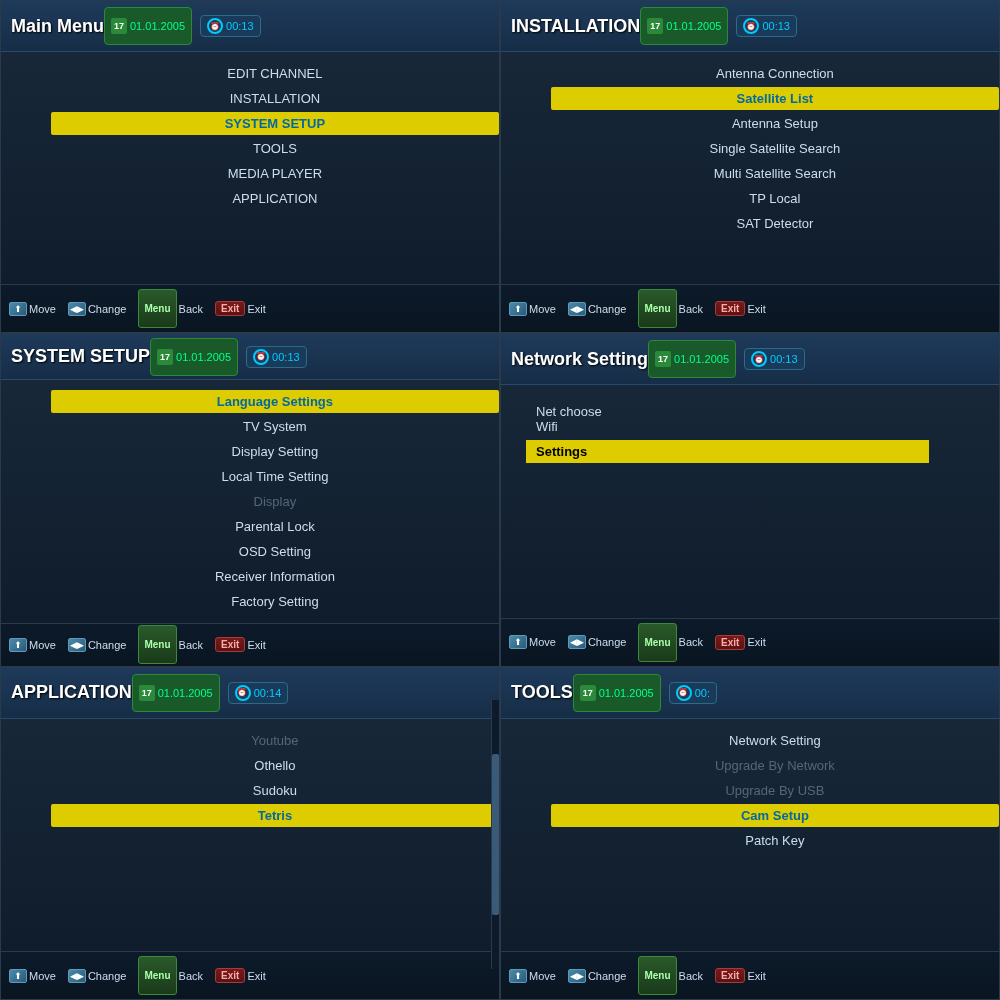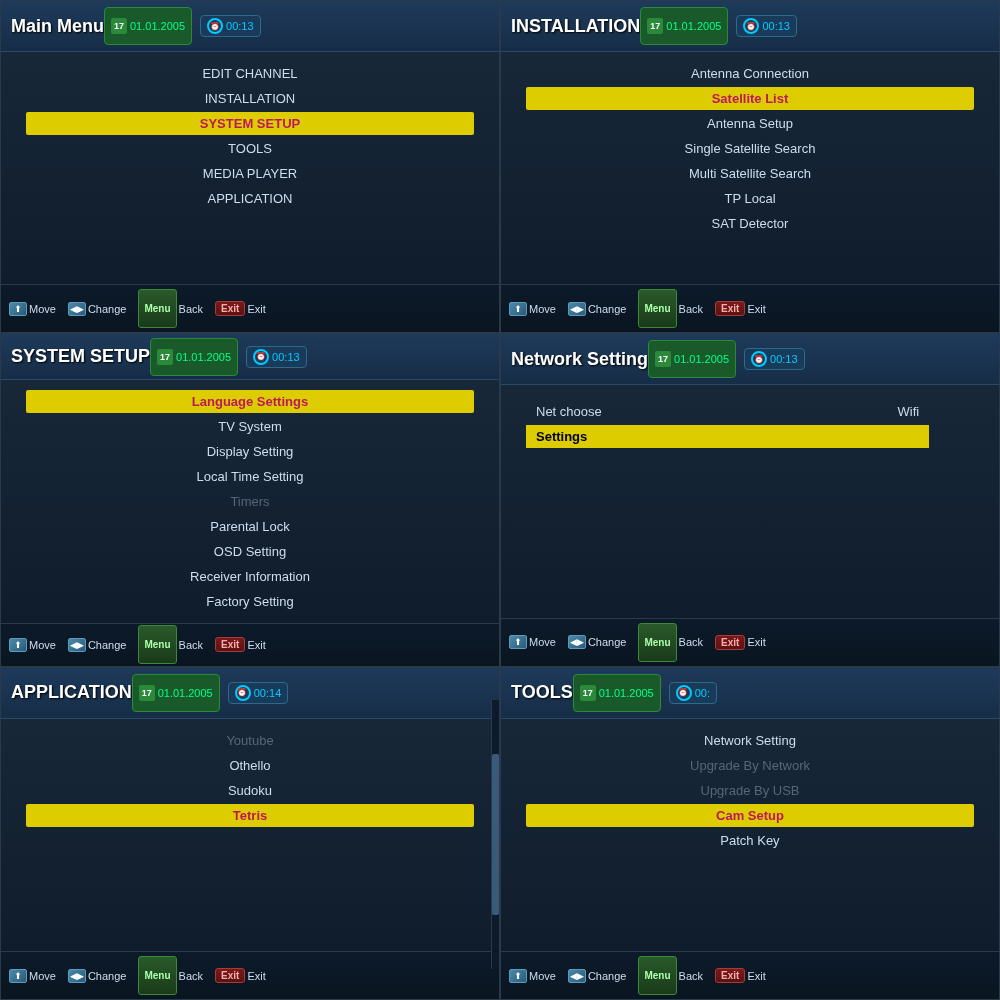--- a/index.html
+++ b/index.html
@@ -72,37 +72,37 @@
       display: flex;
       align-items: center;
       gap: 3px;
     }
 
     .panel-content {
       flex: 1;
       padding: 10px 0;
       display: flex;
       flex-direction: column;
-      align-items: center;
+      align-items: flex-end;
       gap: 2px;
     }
 
     .menu-item {
       width: 90%;
       text-align: center;
       padding: 4px 10px;
       color: #ccddee;
       font-size: 13px;
       cursor: pointer;
       border-radius: 2px;
     }
 
     .menu-item.selected {
       background: #ddcc00;
-      color: #be185d;
+      color: #0369a1;
       font-weight: bold;
     }
 
     .menu-item.disabled {
       color: #556677;
     }
 
     .panel-footer {
       background: linear-gradient(180deg, #0d1a2a 0%, #091520 100%);
       border-top: 1px solid #2a3a4a;
@@ -118,24 +118,25 @@
       align-items: center;
       gap: 2px;
       color: #ccddee;
       font-size: 11px;
     }
 
     
     .net-row {
       width: 90%;
       display: flex;
-      justify-content: space-between;
+      justify-content: flex-start;
       padding: 4px 10px;
       color: #ccddee;
       font-size: 13px;
+      flex-direction: column;
     }
 
     .net-row.selected {
       background: #ddcc00;
       color: #000;
       font-weight: bold;
     }
 
     
     .scroll-bar {
@@ -330,21 +331,21 @@
           <span class="icon-clock">⏰</span>
           <span>00:13</span>
         </div>
       </div>
     </div>
     <div class="panel-content">
       <div class="menu-item selected">Language Settings</div>
       <div class="menu-item">TV System</div>
       <div class="menu-item">Display Setting</div>
       <div class="menu-item">Local Time Setting</div>
-      <div class="menu-item disabled">Timers</div>
+      <div class="menu-item disabled">Display</div>
       <div class="menu-item">Parental Lock</div>
       <div class="menu-item">OSD Setting</div>
       <div class="menu-item">Receiver Information</div>
       <div class="menu-item">Factory Setting</div>
     </div>
     <div class="panel-footer">
       <div class="footer-btn">
         <span class="move-icon">⬆</span>
         <span>Move</span>
       </div>

